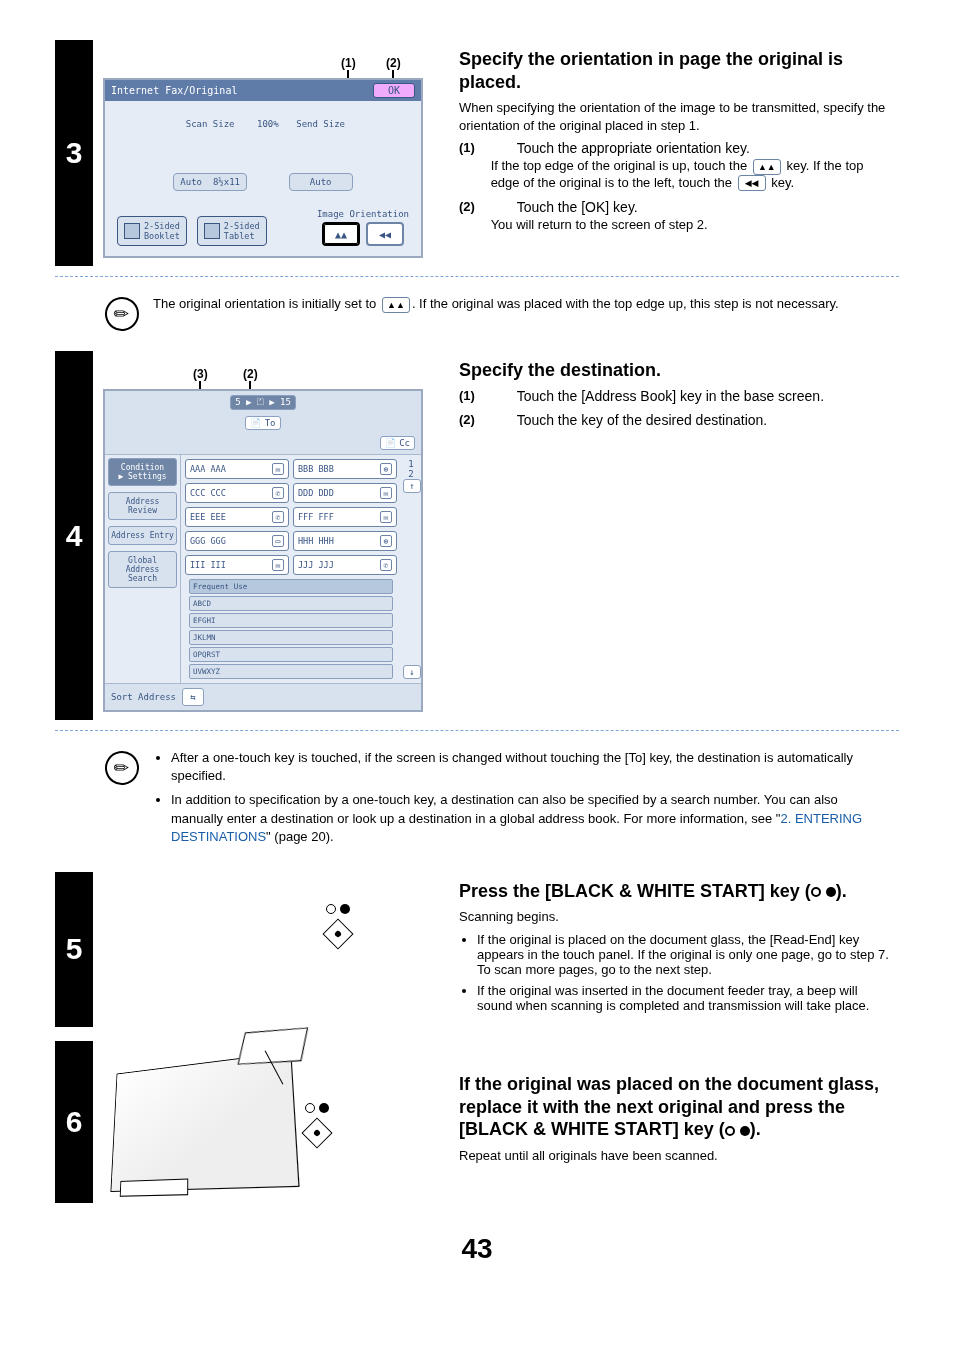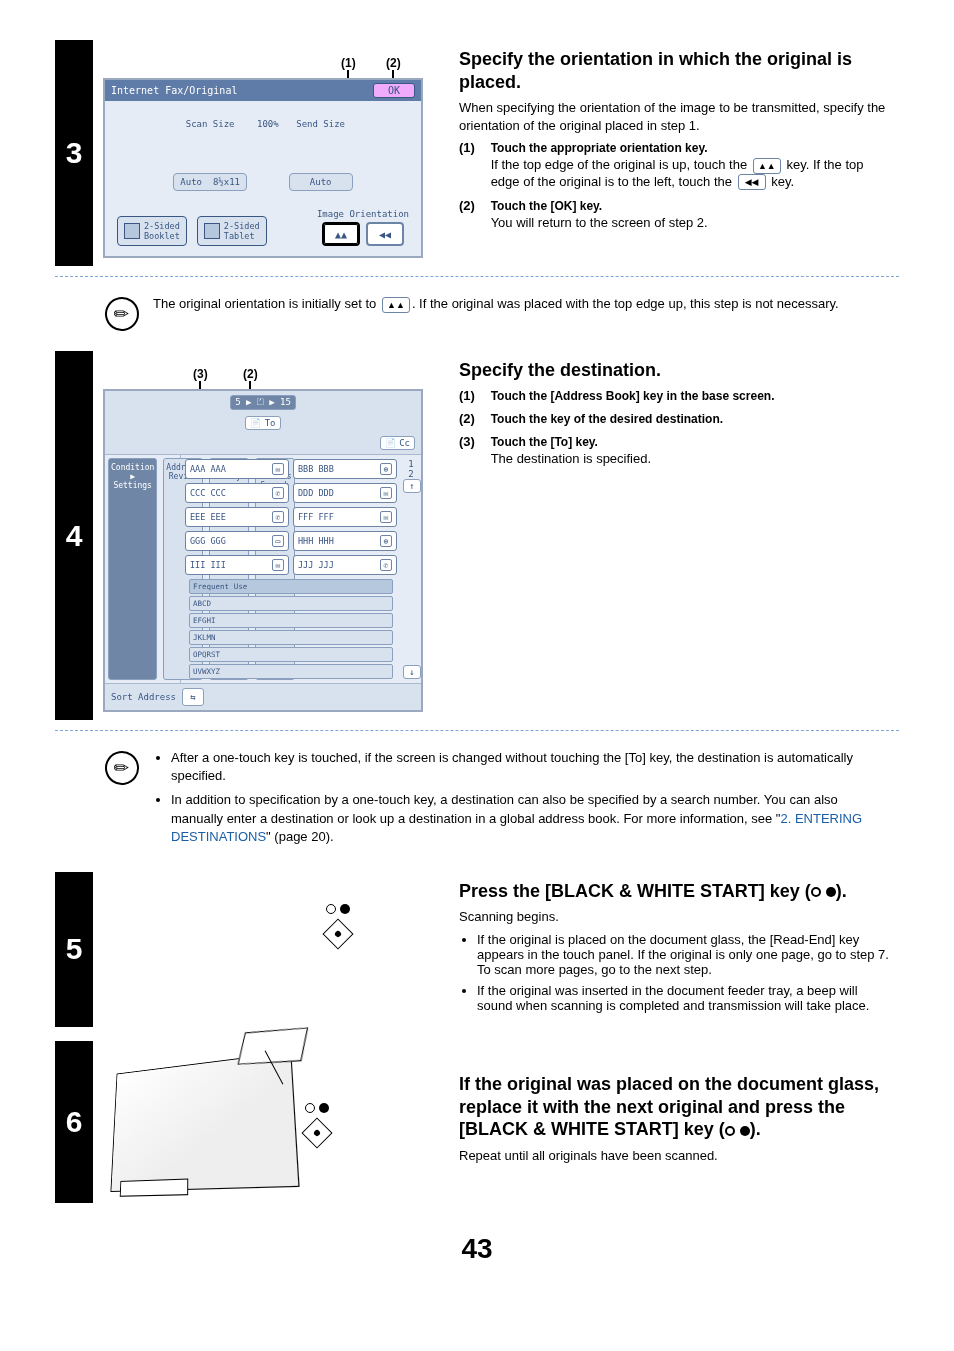--- a/index.html
+++ b/index.html
@@ -44,21 +44,21 @@
   }
   h3.step-title {
     font-size: 18px;
     font-weight: bold;
     margin: 0 0 6px 0;
     line-height: 1.25;
   }
   p { margin: 0 0 6px 0; line-height: 1.35; }
   .sub-list { list-style: none; padding: 0; margin: 6px 0 0 0; }
   .sub-list li { margin-bottom: 8px; }
-  .sub-head { font-weight: bold; font-size: 12px; }
+  .sub-head { font-weight: normal; font-size: 14px; margin-left: 26px; }
   .sub-num { font-weight: bold; display: inline-block; width: 28px; vertical-align: top; }
   .sub-body { display:inline-block; width: calc(100% - 32px); vertical-align: top; }
   .sub-desc { font-size: 13px; font-weight: normal; margin-top:2px; }
   .dash-sep {
     border: none;
     border-top: 1.5px dashed #7ea7d8;
     margin: 10px 0;
   }
   .note-row {
     display: flex;
@@ -113,21 +113,21 @@
   .orient-btn { width:38px; height:24px; border:2px solid #6c84a6; border-radius:4px; background:#fff; display:flex; align-items:center; justify-content:center; font-size:10px;}
   .orient-btn.sel { border-color:#000; box-shadow: inset 0 0 0 1px #000; }
   .icon-key { display:inline-block; width:28px; height:16px; border:1.5px solid #6c84a6; border-radius:3px; background:#fff; vertical-align:middle; font-size:9px; text-align:center; line-height:14px; margin:0 2px;}
 
   
   .ab-shell { border:2px solid #9aa9bf; background:#e5ecf5; width:320px; margin-top:30px; font-family:monospace; font-size:9px; color:#3a5683; position:relative;}
   .ab-top { display:flex; gap:6px; padding:4px 6px; background:#d8e2ef; border-bottom:1px solid #aab9ce; align-items:center;flex-direction:column;}
   .ab-mini { border:1px solid #8aa0be; background:#fff; border-radius:3px; padding:1px 4px; display:flex; gap:3px; align-items:center;}
   .ab-mini.dark { background:#6f86a6; color:#fff; }
   .ab-body { display:flex; }
-  .ab-side { width:76px; border-right:1px solid #aab9ce; display:flex; }
+  .ab-side { width:76px; border-right:1px solid #aab9ce; display:flex; flex-direction:column;}
   .ab-side .side-btn { border:1px solid #8aa0be; border-radius:3px; margin:3px; padding:4px 2px; text-align:center; background:#d8e2ef; font-size:8px; }
   .ab-side .side-btn.active { background:#6f86a6; color:#fff;}
   .ab-grid { flex:1; padding:4px 4px 0 4px; }
   .ab-grid-row { display:flex; gap:4px; margin-bottom:4px;}
   .ab-key { flex:1; border:1.5px solid #6c84a6; border-radius:3px; background:#fff; padding:3px 4px; display:flex; justify-content:space-between; align-items:center; font-size:8.5px;}
   .ab-key .kic { width:12px;height:12px; border:1px solid #6c84a6; border-radius:2px; font-size:8px; display:flex; align-items:center; justify-content:center;}
   .ab-scroll { width:20px; display:flex; flex-direction:column; justify-content:space-between; padding:4px 2px;}
   .ab-tabs { display:flex; gap:2px; margin:2px 4px 4px 4px;flex-direction:column;}
   .ab-tab { border:1px solid #8aa0be; border-radius:2px; background:#d8e2ef; padding:2px 3px; font-size:7.5px; flex:0 0 auto;}
   .ab-tab.freq { background:#b6c8de; }
@@ -209,21 +209,21 @@
                   <div class="orient-btn">◀◀</div>
                 </div>
               </div>
             </div>
           </div>
         </div>
       </div>
     </div>
 
     <div class="step-text">
-      <h3 class="step-title">Specify the orientation in which the original is placed.</h3>
+      <h3 class="step-title">Specify the orientation in page the original is placed.</h3>
       <p>When specifying the orientation of the image to be transmitted, specify the orientation of the original placed in step 1.</p>
       <ul class="sub-list">
         <li>
           <span class="sub-num">(1)</span>
           <span class="sub-body">
             <span class="sub-head">Touch the appropriate orientation key.</span>
             <div class="sub-desc">
               <span>If the top edge of the original is up, touch the </span><span class="icon-key">▲▲</span><span> key. If the top edge of the original is to the left, touch the </span><span class="icon-key">◀◀</span><span> key.</span>
             </div>
           </span>
@@ -360,27 +360,20 @@
         <li>
           <span class="sub-num">(1)</span>
           <span class="sub-body"><span class="sub-head">Touch the [Address Book] key in the base screen.</span></span>
         </li>
         <li>
           <span class="sub-num">(2)</span>
           <span class="sub-body">
             <span class="sub-head">Touch the key of the desired destination.</span>
           </span>
         </li>
-        <li>
-          <span class="sub-num">(3)</span>
-          <span class="sub-body">
-            <span class="sub-head">Touch the [To] key.</span>
-            <div class="sub-desc">The destination is specified.</div>
-          </span>
-        </li>
       </ul>
     </div>
   </div>
 </div>
 
 <hr class="dash-sep">
 
 <div class="note-row">
   <div class="note-icon">
       <span>✎</span>

